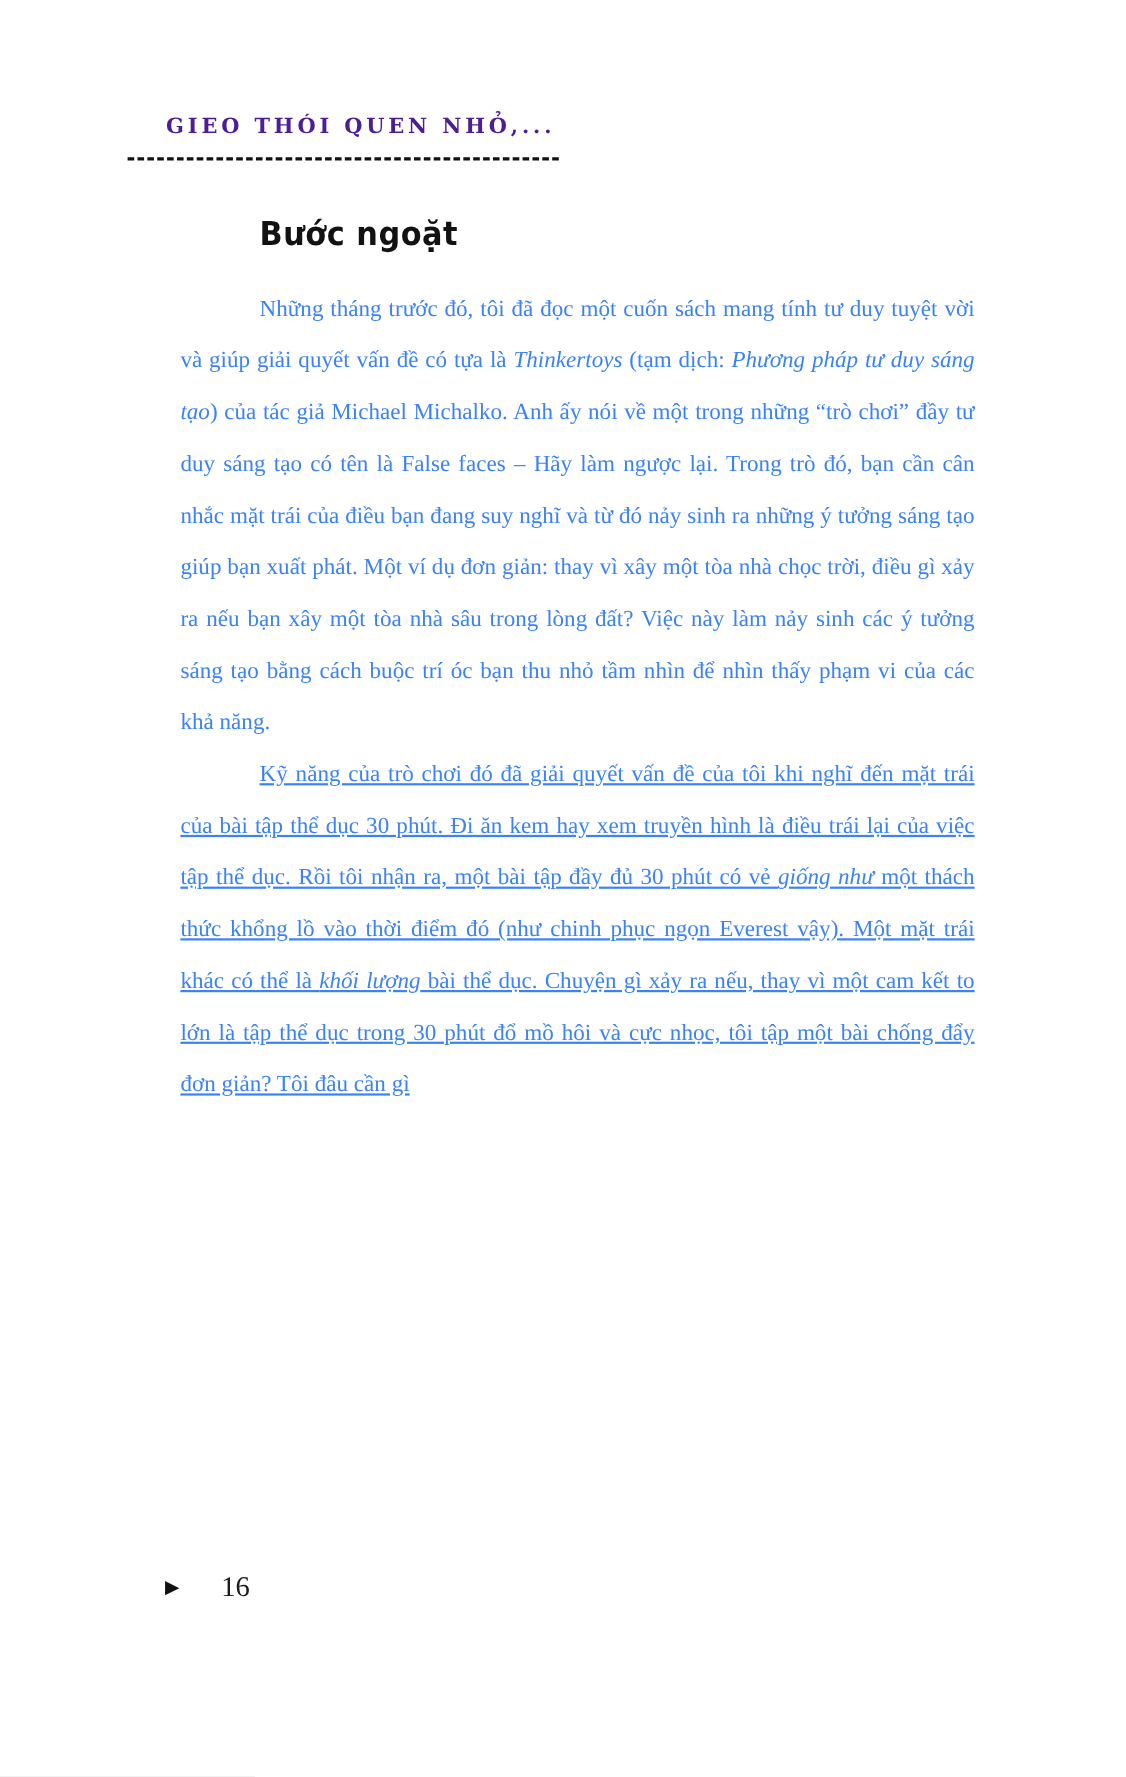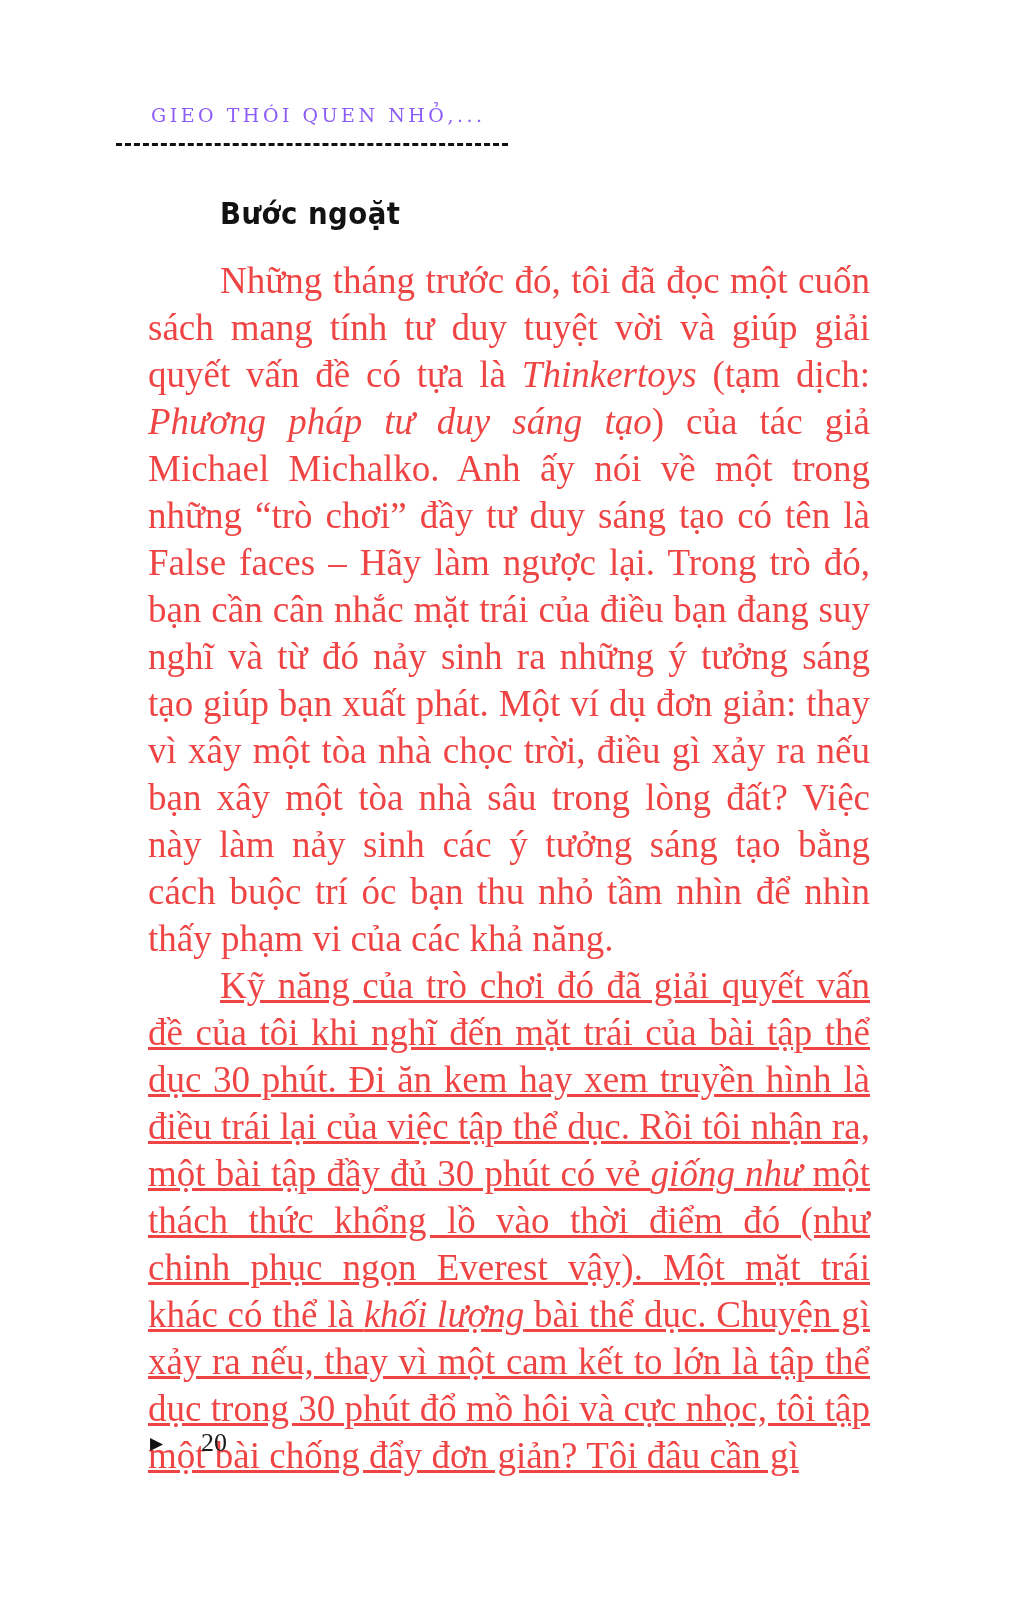--- a/index.html
+++ b/index.html
@@ -11,58 +11,58 @@
     margin: 0 auto;
     background: #ffffff;
     color: #1b1b1b;
     overflow: hidden;
   }
   .running-header {
     position: absolute;
     top: 104px;
     left: 151px;
     font-family: "DejaVu Serif", serif;
-    font-weight: 400;
+    font-weight: 700;
     font-size: 19px;
     letter-spacing: 3.5px;
-    color: #8b5cf6;
+    color: #4c1d95;
     white-space: nowrap;
   }
   .header-dashes {
     position: absolute;
     top: 143px;
     left: 116px;
     width: 392px;
     height: 0;
     border-top: 3px dashed #111;
   }
   .content {
     position: absolute;
     top: 196px;
-    left: 148px;
+    left: 164px;
     width: 722px;
   }
   .section-heading {
     margin: 0 0 26px 72px;
     font-family: "DejaVu Sans", sans-serif;
     font-weight: 700;
     font-size: 30px;
     letter-spacing: 0.5px;
     color: #121212;
     transform: scaleX(0.92);
     transform-origin: left center;
   }
   .body-para {
     margin: 0;
     font-family: "Liberation Serif", "DejaVu Serif", serif;
-    font-size: 37px;
+    font-size: 21px;
     line-height: 47px;
     text-align: justify;
     text-indent: 72px;
-    color: #ef4444;
+    color: #3b82f6;
   }
   .body-para + .body-para { margin-top: 0px; text-decoration: underline; }
   .body-para em { font-style: italic; }
   .page-footer {
     position: absolute;
     top: 1430px;
     left: 150px;
     display: flex;
     align-items: center;
   }
@@ -92,16 +92,16 @@
   <div class="content">
     <h2 class="section-heading">Bước ngoặt</h2>
 
     <p class="body-para"><span>Những tháng trước đó, tôi đã đọc một cuốn sách mang tính tư duy tuyệt vời và giúp giải quyết vấn đề có tựa là </span><em>Thinkertoys</em><span> (tạm dịch: </span><em>Phương pháp tư duy sáng tạo</em><span>) của tác giả Michael Michalko. Anh ấy nói về một trong những “trò chơi” đầy tư duy sáng tạo có tên là False faces – Hãy làm ngược lại. Trong trò đó, bạn cần cân nhắc mặt trái của điều bạn đang suy nghĩ và từ đó nảy sinh ra những ý tưởng sáng tạo  giúp bạn xuất phát. Một ví dụ đơn giản: thay vì xây một tòa nhà chọc trời, điều gì xảy ra nếu bạn xây một tòa nhà sâu trong lòng đất? Việc này làm nảy sinh các ý tưởng sáng tạo bằng cách buộc trí óc bạn thu nhỏ tầm nhìn để nhìn thấy phạm vi của các khả năng.</span></p>
 
     <p class="body-para"><span>Kỹ năng của trò chơi đó đã giải quyết vấn đề của tôi khi nghĩ đến mặt trái của bài tập thể dục 30 phút. Đi ăn kem hay xem truyền hình là điều trái lại của việc tập thể dục. Rồi tôi nhận ra, một bài tập đầy đủ 30 phút có vẻ </span><em>giống như</em><span> một thách thức khổng lồ vào thời điểm đó (như chinh phục ngọn Everest vậy). Một mặt trái khác  có thể là </span><em>khối lượng</em><span> bài thể dục. Chuyện gì xảy ra nếu, thay vì một cam kết to lớn là tập thể dục trong 30 phút đổ mồ hôi và cực nhọc, tôi tập một bài chống đẩy đơn giản? Tôi đâu cần gì</span></p>
   </div>
 
   <div class="page-footer">
     <span class="footer-marker">▶</span>
-    <span class="footer-pagenum">20</span>
+    <span class="footer-pagenum">16</span>
   </div>
 
 </div>
 
 </body></html>

